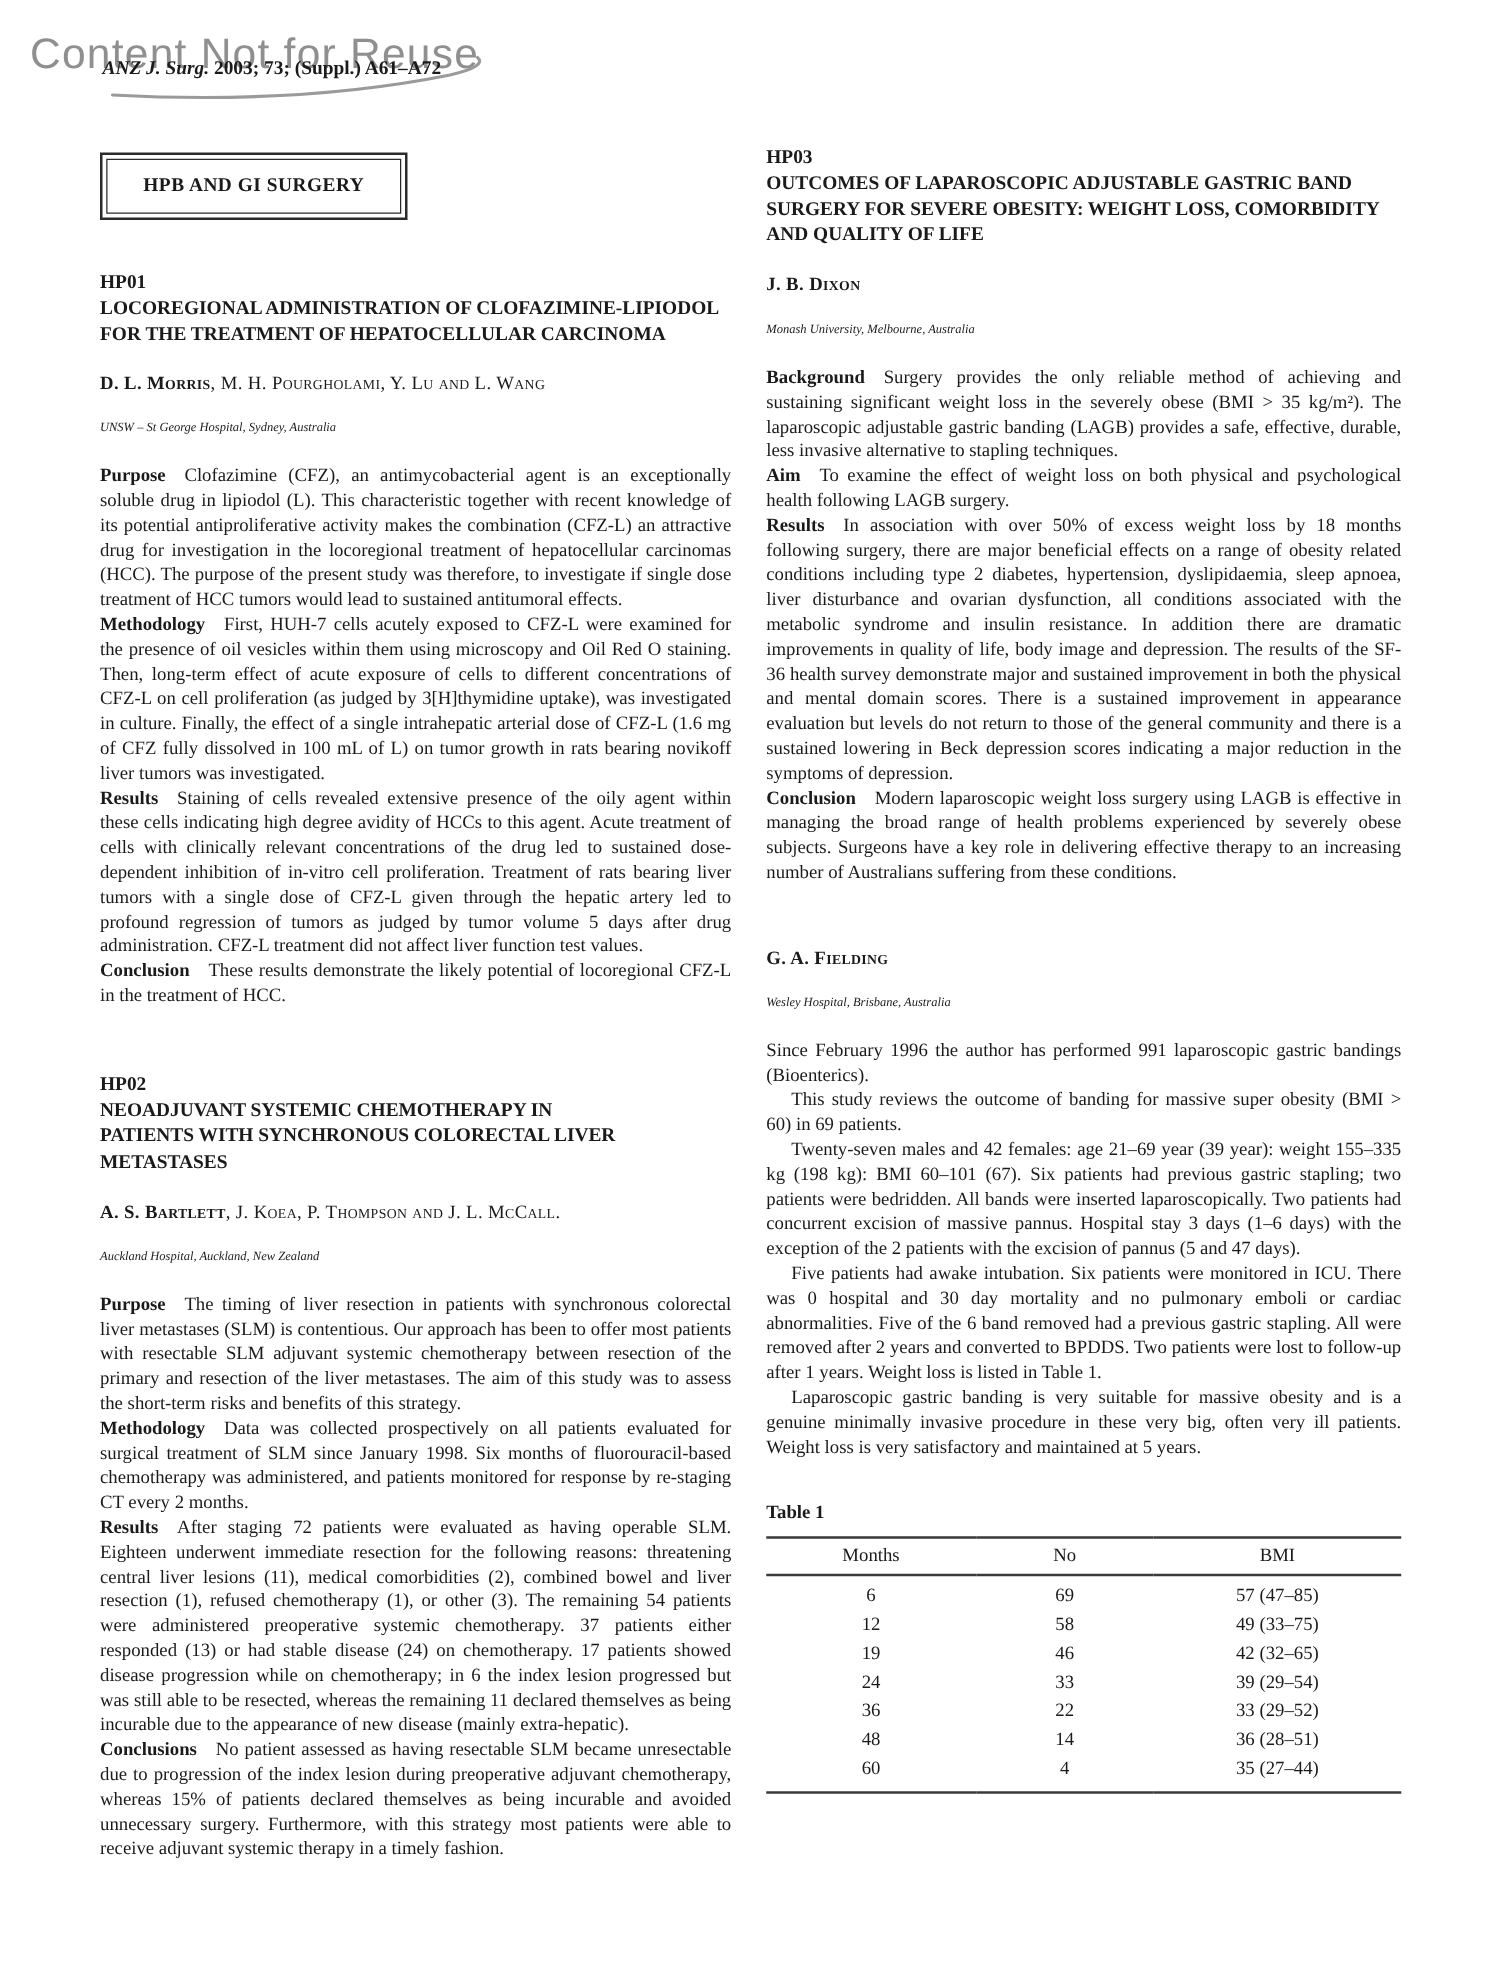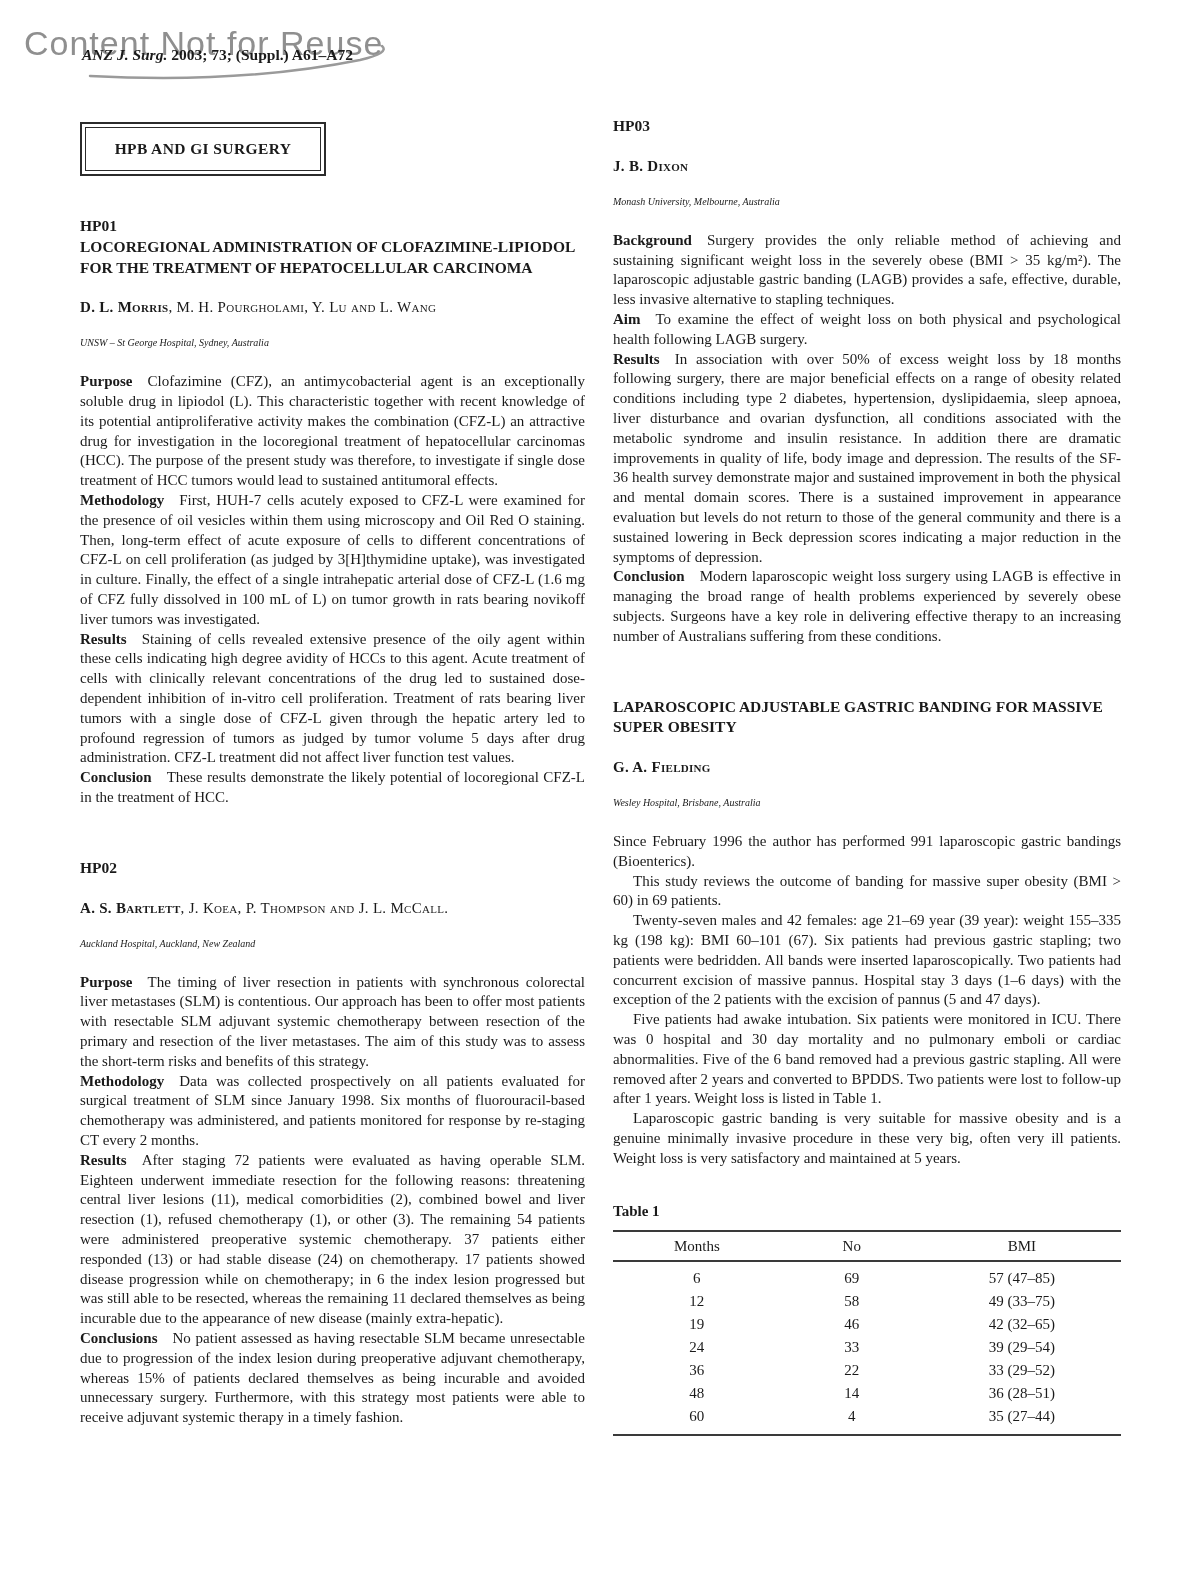--- a/index.html
+++ b/index.html
@@ -108,48 +108,49 @@
       <p class="affil">UNSW – St George Hospital, Sydney, Australia</p>
       <p class="para"><b class="run-in">Purpose</b><span>Clofazimine (CFZ), an antimycobacterial agent is an exceptionally soluble drug in lipiodol (L). This characteristic together with recent knowledge of its potential antiproliferative activity makes the combination (CFZ-L) an attractive drug for investigation in the locoregional treatment of hepatocellular carcinomas (HCC). The purpose of the present study was therefore, to investigate if single dose treatment of HCC tumors would lead to sustained antitumoral effects.</span></p>
       <p class="para"><b class="run-in">Methodology</b><span>First, HUH-7 cells acutely exposed to CFZ-L were examined for the presence of oil vesicles within them using microscopy and Oil Red O staining. Then, long-term effect of acute exposure of cells to different concentrations of CFZ-L on cell proliferation (as judged by 3[H]thymidine uptake), was investigated in culture. Finally, the effect of a single intrahepatic arterial dose of CFZ-L (1.6 mg of CFZ fully dissolved in 100 mL of L) on tumor growth in rats bearing novikoff liver tumors was investigated.</span></p>
       <p class="para"><b class="run-in">Results</b><span>Staining of cells revealed extensive presence of the oily agent within these cells indicating high degree avidity of HCCs to this agent. Acute treatment of cells with clinically relevant concentrations of the drug led to sustained dose-dependent inhibition of in-vitro cell proliferation. Treatment of rats bearing liver tumors with a single dose of CFZ-L given through the hepatic artery led to profound regression of tumors as judged by tumor volume 5 days after drug administration. CFZ-L treatment did not affect liver function test values.</span></p>
       <p class="para"><b class="run-in">Conclusion</b><span>These results demonstrate the likely potential of locoregional CFZ-L in the treatment of HCC.</span></p>
     </div>
 
     <div class="abs">
       <div class="abs-head">
         <div>HP02</div>
+        <div style="max-width:440px;">NEOADJUVANT SYSTEMIC CHEMOTHERAPY IN PATIENTS WITH SYNCHRONOUS COLORECTAL LIVER METASTASES</div>
       </div>
       <p class="authors"><span class="au-first">A. S. Bartlett</span><span>, J. Koea, P. Thompson and J. L. McCall.</span></p>
       <p class="affil">Auckland Hospital, Auckland, New Zealand</p>
       <p class="para"><b class="run-in">Purpose</b><span>The timing of liver resection in patients with synchronous colorectal liver metastases (SLM) is contentious. Our approach has been to offer most patients with resectable SLM adjuvant systemic chemotherapy between resection of the primary and resection of the liver metastases. The aim of this study was to assess the short-term risks and benefits of this strategy.</span></p>
       <p class="para"><b class="run-in">Methodology</b><span>Data was collected prospectively on all patients evaluated for surgical treatment of SLM since January 1998. Six months of fluorouracil-based chemotherapy was administered, and patients monitored for response by re-staging CT every 2 months.</span></p>
       <p class="para"><b class="run-in">Results</b><span>After staging 72 patients were evaluated as having operable SLM. Eighteen underwent immediate resection for the following reasons: threatening central liver lesions (11), medical comorbidities (2), combined bowel and liver resection (1), refused chemotherapy (1), or other (3). The remaining 54 patients were administered preoperative systemic chemotherapy. 37 patients either responded (13) or had stable disease (24) on chemotherapy. 17 patients showed disease progression while on chemotherapy; in 6 the index lesion progressed but was still able to be resected, whereas the remaining 11 declared themselves as being incurable due to the appearance of new disease (mainly extra-hepatic).</span></p>
       <p class="para"><b class="run-in">Conclusions</b><span>No patient assessed as having resectable SLM became unresectable due to progression of the index lesion during preoperative adjuvant chemotherapy, whereas 15% of patients declared themselves as being incurable and avoided unnecessary surgery. Furthermore, with this strategy most patients were able to receive adjuvant systemic therapy in a timely fashion.</span></p>
     </div>
 
   </div>
 
   <div class="col right">
 
     <div class="abs">
       <div class="abs-head">
         <div>HP03</div>
+        <div>OUTCOMES OF LAPAROSCOPIC ADJUSTABLE GASTRIC BAND SURGERY FOR SEVERE OBESITY: WEIGHT LOSS, COMORBIDITY AND QUALITY OF LIFE</div>
       </div>
       <p class="authors"><span class="au-first">J. B. Dixon</span><span></span></p>
       <p class="affil">Monash University, Melbourne, Australia</p>
       <p class="para"><b class="run-in">Background</b><span>Surgery provides the only reliable method of achieving and sustaining significant weight loss in the severely obese (BMI &gt; 35 kg/m²). The laparoscopic adjustable gastric banding (LAGB) provides a safe, effective, durable, less invasive alternative to stapling techniques.</span></p>
       <p class="para"><b class="run-in">Aim</b><span>To examine the effect of weight loss on both physical and psychological health following LAGB surgery.</span></p>
       <p class="para"><b class="run-in">Results</b><span>In association with over 50% of excess weight loss by 18 months following surgery, there are major beneficial effects on a range of obesity related conditions including type 2 diabetes, hypertension, dyslipidaemia, sleep apnoea, liver disturbance and ovarian dysfunction, all conditions associated with the metabolic syndrome and insulin resistance. In addition there are dramatic improvements in quality of life, body image and depression. The results of the SF-36 health survey demonstrate major and sustained improvement in both the physical and mental domain scores. There is a sustained improvement in appearance evaluation but levels do not return to those of the general community and there is a sustained lowering in Beck depression scores indicating a major reduction in the symptoms of depression.</span></p>
       <p class="para"><b class="run-in">Conclusion</b><span>Modern laparoscopic weight loss surgery using LAGB is effective in managing the broad range of health problems experienced by severely obese subjects. Surgeons have a key role in delivering effective therapy to an increasing number of Australians suffering from these conditions.</span></p>
     </div>
 
     <div class="abs" style="margin-bottom:0;">
       <div class="abs-head">
-        <div>LAPAROSCOPIC ADJUSTABLE GASTRIC BANDING FOR MASSIVE SUPER OBESITY</div>
       </div>
       <p class="authors"><span class="au-first">G. A. Fielding</span><span></span></p>
       <p class="affil">Wesley Hospital, Brisbane, Australia</p>
       <p class="para">Since February 1996 the author has performed 991 laparoscopic gastric bandings (Bioenterics).</p>
       <p class="para indent">This study reviews the outcome of banding for massive super obesity (BMI &gt; 60) in 69 patients.</p>
       <p class="para indent">Twenty-seven males and 42 females: age 21–69 year (39 year): weight 155–335 kg (198 kg): BMI 60–101 (67). Six patients had previous gastric stapling; two patients were bedridden. All bands were inserted laparoscopically. Two patients had concurrent excision of massive pannus. Hospital stay 3 days (1–6 days) with the exception of the 2 patients with the excision of pannus (5 and 47 days).</p>
       <p class="para indent">Five patients had awake intubation. Six patients were monitored in ICU. There was 0 hospital and 30 day mortality and no pulmonary emboli or cardiac abnormalities. Five of the 6 band removed had a previous gastric stapling. All were removed after 2 years and converted to BPDDS. Two patients were lost to follow-up after 1 years. Weight loss is listed in Table 1.</p>
       <p class="para indent">Laparoscopic gastric banding is very suitable for massive obesity and is a genuine minimally invasive procedure in these very big, often very ill patients. Weight loss is very satisfactory and maintained at 5 years.</p>
 
       <div class="tbl-caption">Table 1</div>

